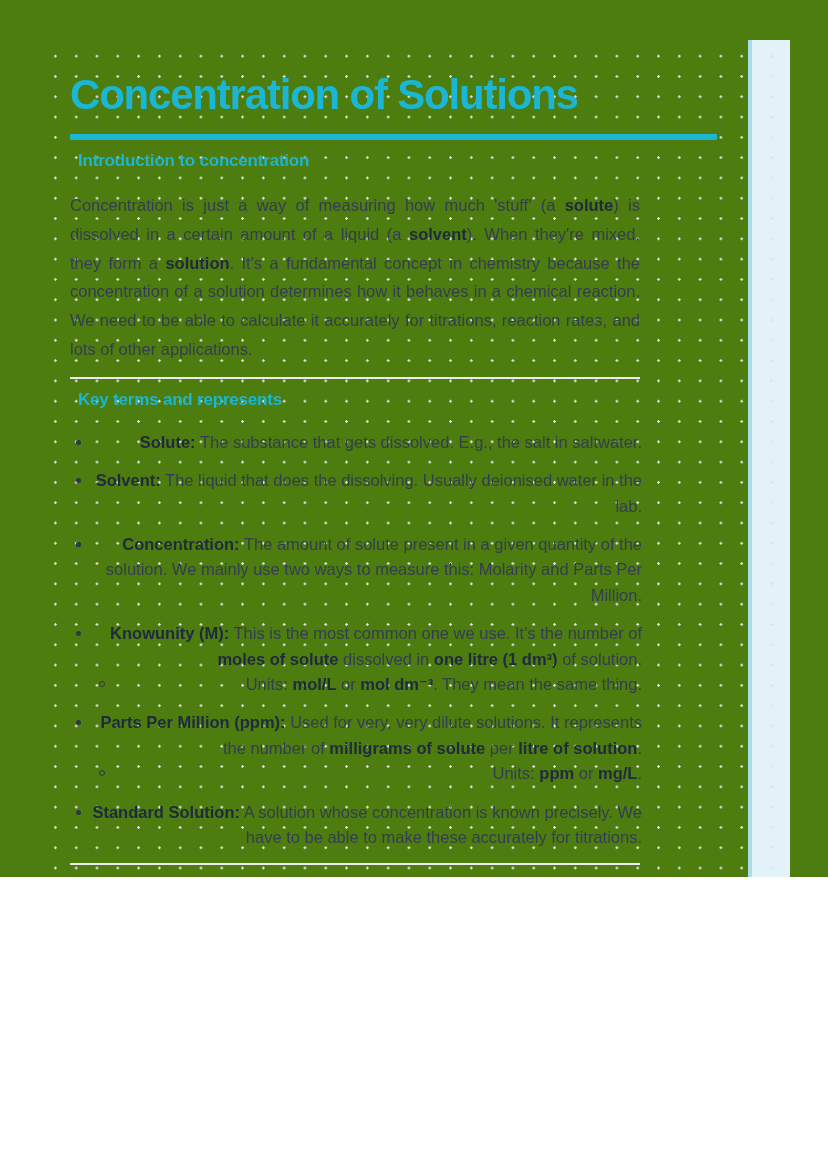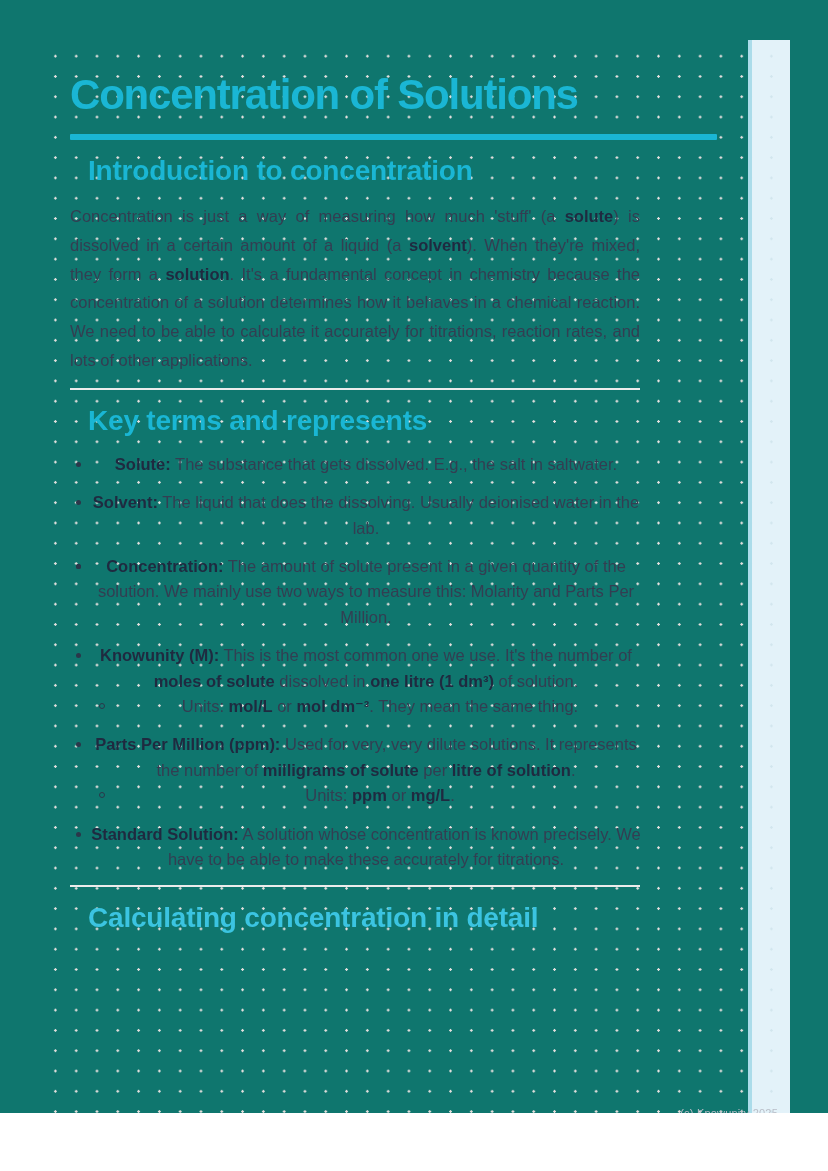--- a/index.html
+++ b/index.html
@@ -1,55 +1,55 @@
 <!DOCTYPE html>
 <html><head>
 <meta charset="utf-8">
 <style>
   html,body{margin:0;padding:0;background:#ffffff;}
   .page{
-    position:relative;width:828px;height:1113px;background:#0f766e;overflow:hidden;
+    position:relative;width:828px;height:877px;background:#4d7c0f;overflow:hidden;
     font-family:"Liberation Sans","DejaVu Sans",sans-serif;
   }
   .inner{
     position:absolute;left:40px;top:40px;width:750px;height:1093px;
     background-image:radial-gradient(circle,#e6e1df 1.3px,rgba(0,0,0,0) 1.4px);
     background-size:20.8px 20.3px;background-position:5px 6px;
   }
   .side-band{
     position:absolute;top:0;right:0;bottom:0;width:38px;
     background-color:#e3f2f9;border-left:4px solid #abdcea;
     background-image:radial-gradient(circle,#d2e6ee 1.3px,rgba(0,0,0,0) 1.4px);
     background-size:20.8px 20.3px;background-position:9px 6px;
   }
   .content{position:absolute;left:30px;top:0;width:650px;}
   h1.doc-title{
     margin:31px 0 0 0;font-size:42px;line-height:48px;font-weight:800;
     letter-spacing:-1.2px;color:#1ab6d4;
   }
   .title-rule{width:647px;height:6px;background:#1ab6d4;margin-top:15px;border-radius:1px;}
-  h2.sec{margin:18px;font-size:28px;line-height:26px;font-weight:700;letter-spacing:-0.2px;color:#1ab6d4;}
+  h2.sec{margin:8px;font-size:17px;line-height:26px;font-weight:700;letter-spacing:-0.2px;color:#1ab6d4;}
   h2.sec.light{color:#3bc4e1;}
   h3.subsec{margin:31px 0 0 0;font-size:21.5px;line-height:25px;font-weight:700;color:#3bc4e1;}
   .h2-intro{margin-top:37px;}
   .h2-keyterms{margin-top:28px;}
   .h2-calc{margin-top:30px;}
   p.body{
     margin:0;width:570px;font-size:16.5px;line-height:28.8px;color:#333e52;
     text-align:justify;
   }
   p.body.intro{margin-top:17px;}
   p.body.plain{text-align:left;line-height:25px;margin-top:19px;}
   b{font-weight:700;color:#1f2a40;}
   .divider{width:570px;height:2px;background:#ececec;margin-top:13px;}
   .divider.d2{margin-top:4px;}
   ul.terms{list-style:none;margin:17px 0 0 0;padding:0;width:572px;}
   ul.terms>li{
     position:relative;padding-left:20px;margin-bottom:13px;
-    font-size:16.5px;line-height:25.4px;color:#333e52;text-align:center;
+    font-size:16.5px;line-height:25.4px;color:#333e52;text-align:right;
   }
   .bullet-dot{
     position:absolute;left:6px;top:10px;width:5px;height:5px;border-radius:50%;
     background:#2b374a;
   }
   ul.subterms{list-style:none;margin:0;padding:0;}
   ul.subterms>li{position:relative;padding-left:28px;font-size:16.5px;line-height:25.4px;color:#333e52;}
   .bullet-ring{
     position:absolute;left:9px;top:9px;width:6px;height:6px;border-radius:50%;
     border:1.6px solid #2b374a;background:transparent;box-sizing:border-box;

